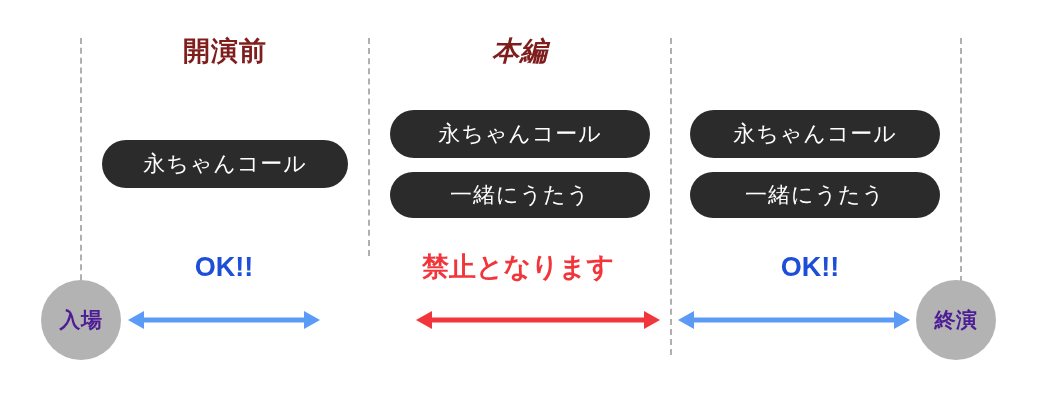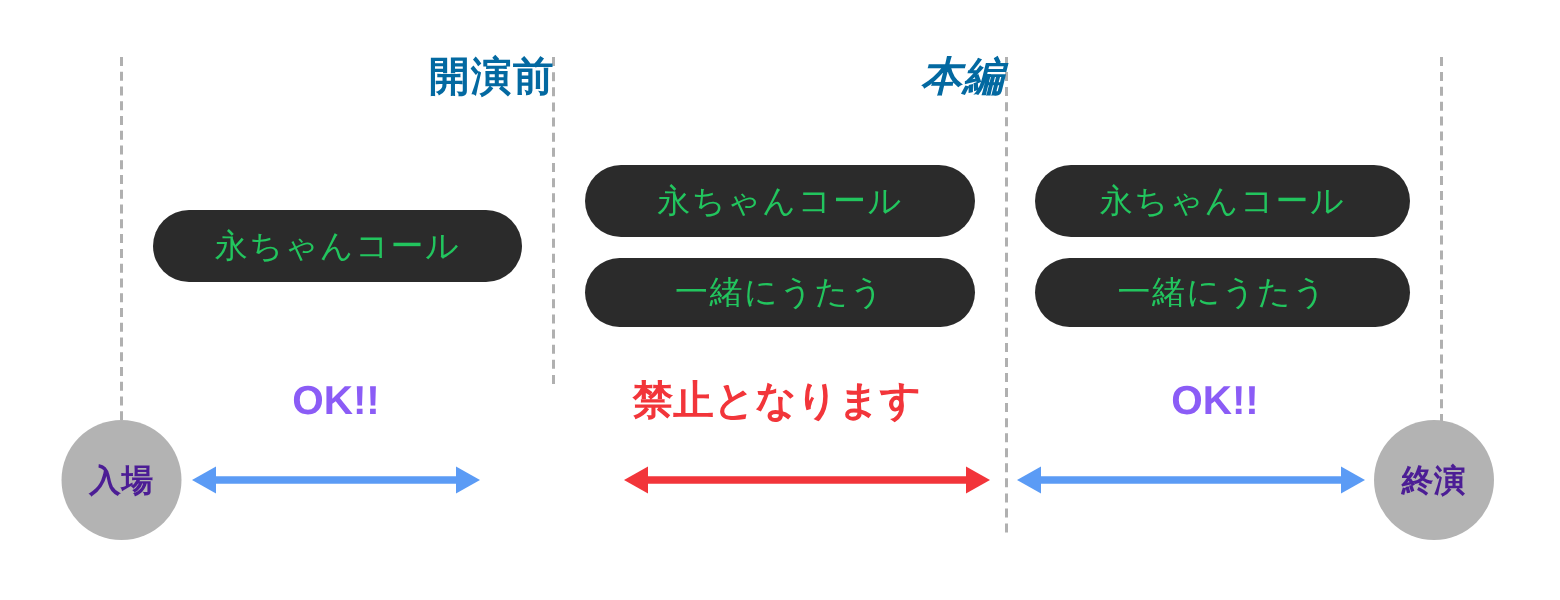--- a/index.html
+++ b/index.html
@@ -21,37 +21,37 @@
   
   .divider {
     position: absolute;
     width: 0;
     border-left: 2px dashed #b0b0b0;
   }
 
   
   .phase-title {
     position: absolute;
-    text-align: right;
+    text-align: center;
     font-size: 27px;
     font-weight: bold;
-    color: #0369a1;
+    color: #7f1d1d;
     letter-spacing: 1px;
     white-space: nowrap;
     line-height: 1;
   }
 
   
   .pill {
     position: absolute;
     display: flex;
     align-items: center;
     justify-content: center;
     background: #2b2b2b;
-    color: #22c55e;
+    color: #ffffff;
     border-radius: 999px;
     font-size: 22px;
     font-weight: 400;
     letter-spacing: 1px;
     white-space: nowrap;
     box-sizing: border-box;
   }
 
   
   .node {
@@ -73,21 +73,21 @@
 
   
   .verdict {
     position: absolute;
     text-align: center;
     white-space: nowrap;
     font-size: 27px;
     font-weight: bold;
     line-height: 1;
   }
-  .verdict.ok { color: #8b5cf6; letter-spacing: 0px; }
+  .verdict.ok { color: #1d4ed8; letter-spacing: 0px; }
   .verdict.ng { color: #f2353a; letter-spacing: 0px; }
   .verdict .ng-strong { font-weight: bold; }
   .verdict .ng-tail { font-weight: bold; }
 
   
   .arrow {
     position: absolute;
     height: 26px;
   }
   .arrow svg { display: block; }

